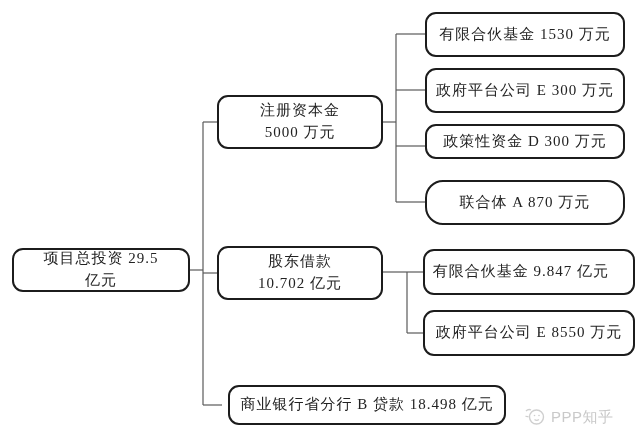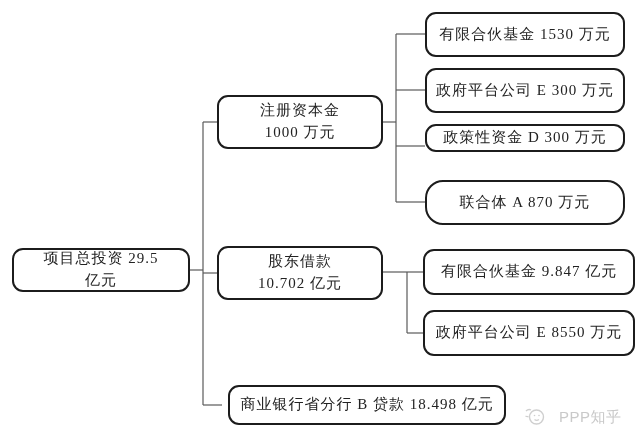--- a/index.html
+++ b/index.html
@@ -37,31 +37,31 @@
     justify-content: center;
     text-align: center;
     padding: 2px 24px;
   }
   .node-root   { left: 12px;  top: 248px; width: 178px; height: 44px; }
   .node-cap    { left: 217px; top: 95px;  width: 166px; height: 54px; }
   .node-loan   { left: 217px; top: 246px; width: 166px; height: 54px; }
   .node-bank   { left: 228px; top: 385px; width: 278px; height: 40px; white-space: nowrap; }
   .node-c1     { left: 425px; top: 12px;  width: 200px; height: 45px; white-space: nowrap; }
   .node-c2     { left: 425px; top: 68px;  width: 200px; height: 45px; white-space: nowrap; }
-  .node-c3     { left: 425px; top: 124px; width: 200px; height: 28px; white-space: nowrap; }
+  .node-c3     { left: 425px; top: 124px; width: 200px; height: 35px; white-space: nowrap; }
   .node-c4     { left: 425px; top: 180px; width: 200px; height: 45px; white-space: nowrap; border-radius: 18px; }
-  .node-l1     { left: 423px; top: 249px; width: 212px; height: 46px; white-space: nowrap; }
+  .node-l1     { left: 423px; top: 249px; width: 212px; height: 46px; white-space: nowrap; justify-content: flex-end; }
   .node-l2     { left: 423px; top: 310px; width: 212px; height: 46px; white-space: nowrap; }
   .watermark {
     position: absolute;
     left: 524px;
     top: 407px;
     display: flex;
     align-items: center;
-    gap: 13px;
+    gap: 5px;
     color: #c9c9c9;
     font-size: 15px;
     font-family: "Liberation Sans", "DejaVu Sans", sans-serif;
     letter-spacing: 0.5px;
   }
   .watermark svg { display: block; }
 </style>
 </head>
 <body>
 
@@ -86,21 +86,21 @@
     <path d="M407 272 V333"></path>
     <path d="M407 272 H423"></path>
     <path d="M407 333 H423"></path>
   </svg>
 
   <div class="node node-root">
     <span>项目总投资 29.5 亿元</span>
   </div>
 
   <div class="node node-cap">
-    <span>注册资本金 1000 万元</span>
+    <span>注册资本金 5000 万元</span>
   </div>
 
   <div class="node node-loan">
     <span>股东借款 10.702 亿元</span>
   </div>
 
   <div class="node node-bank">
     <span>商业银行省分行 B 贷款 18.498 亿元</span>
   </div>
 

